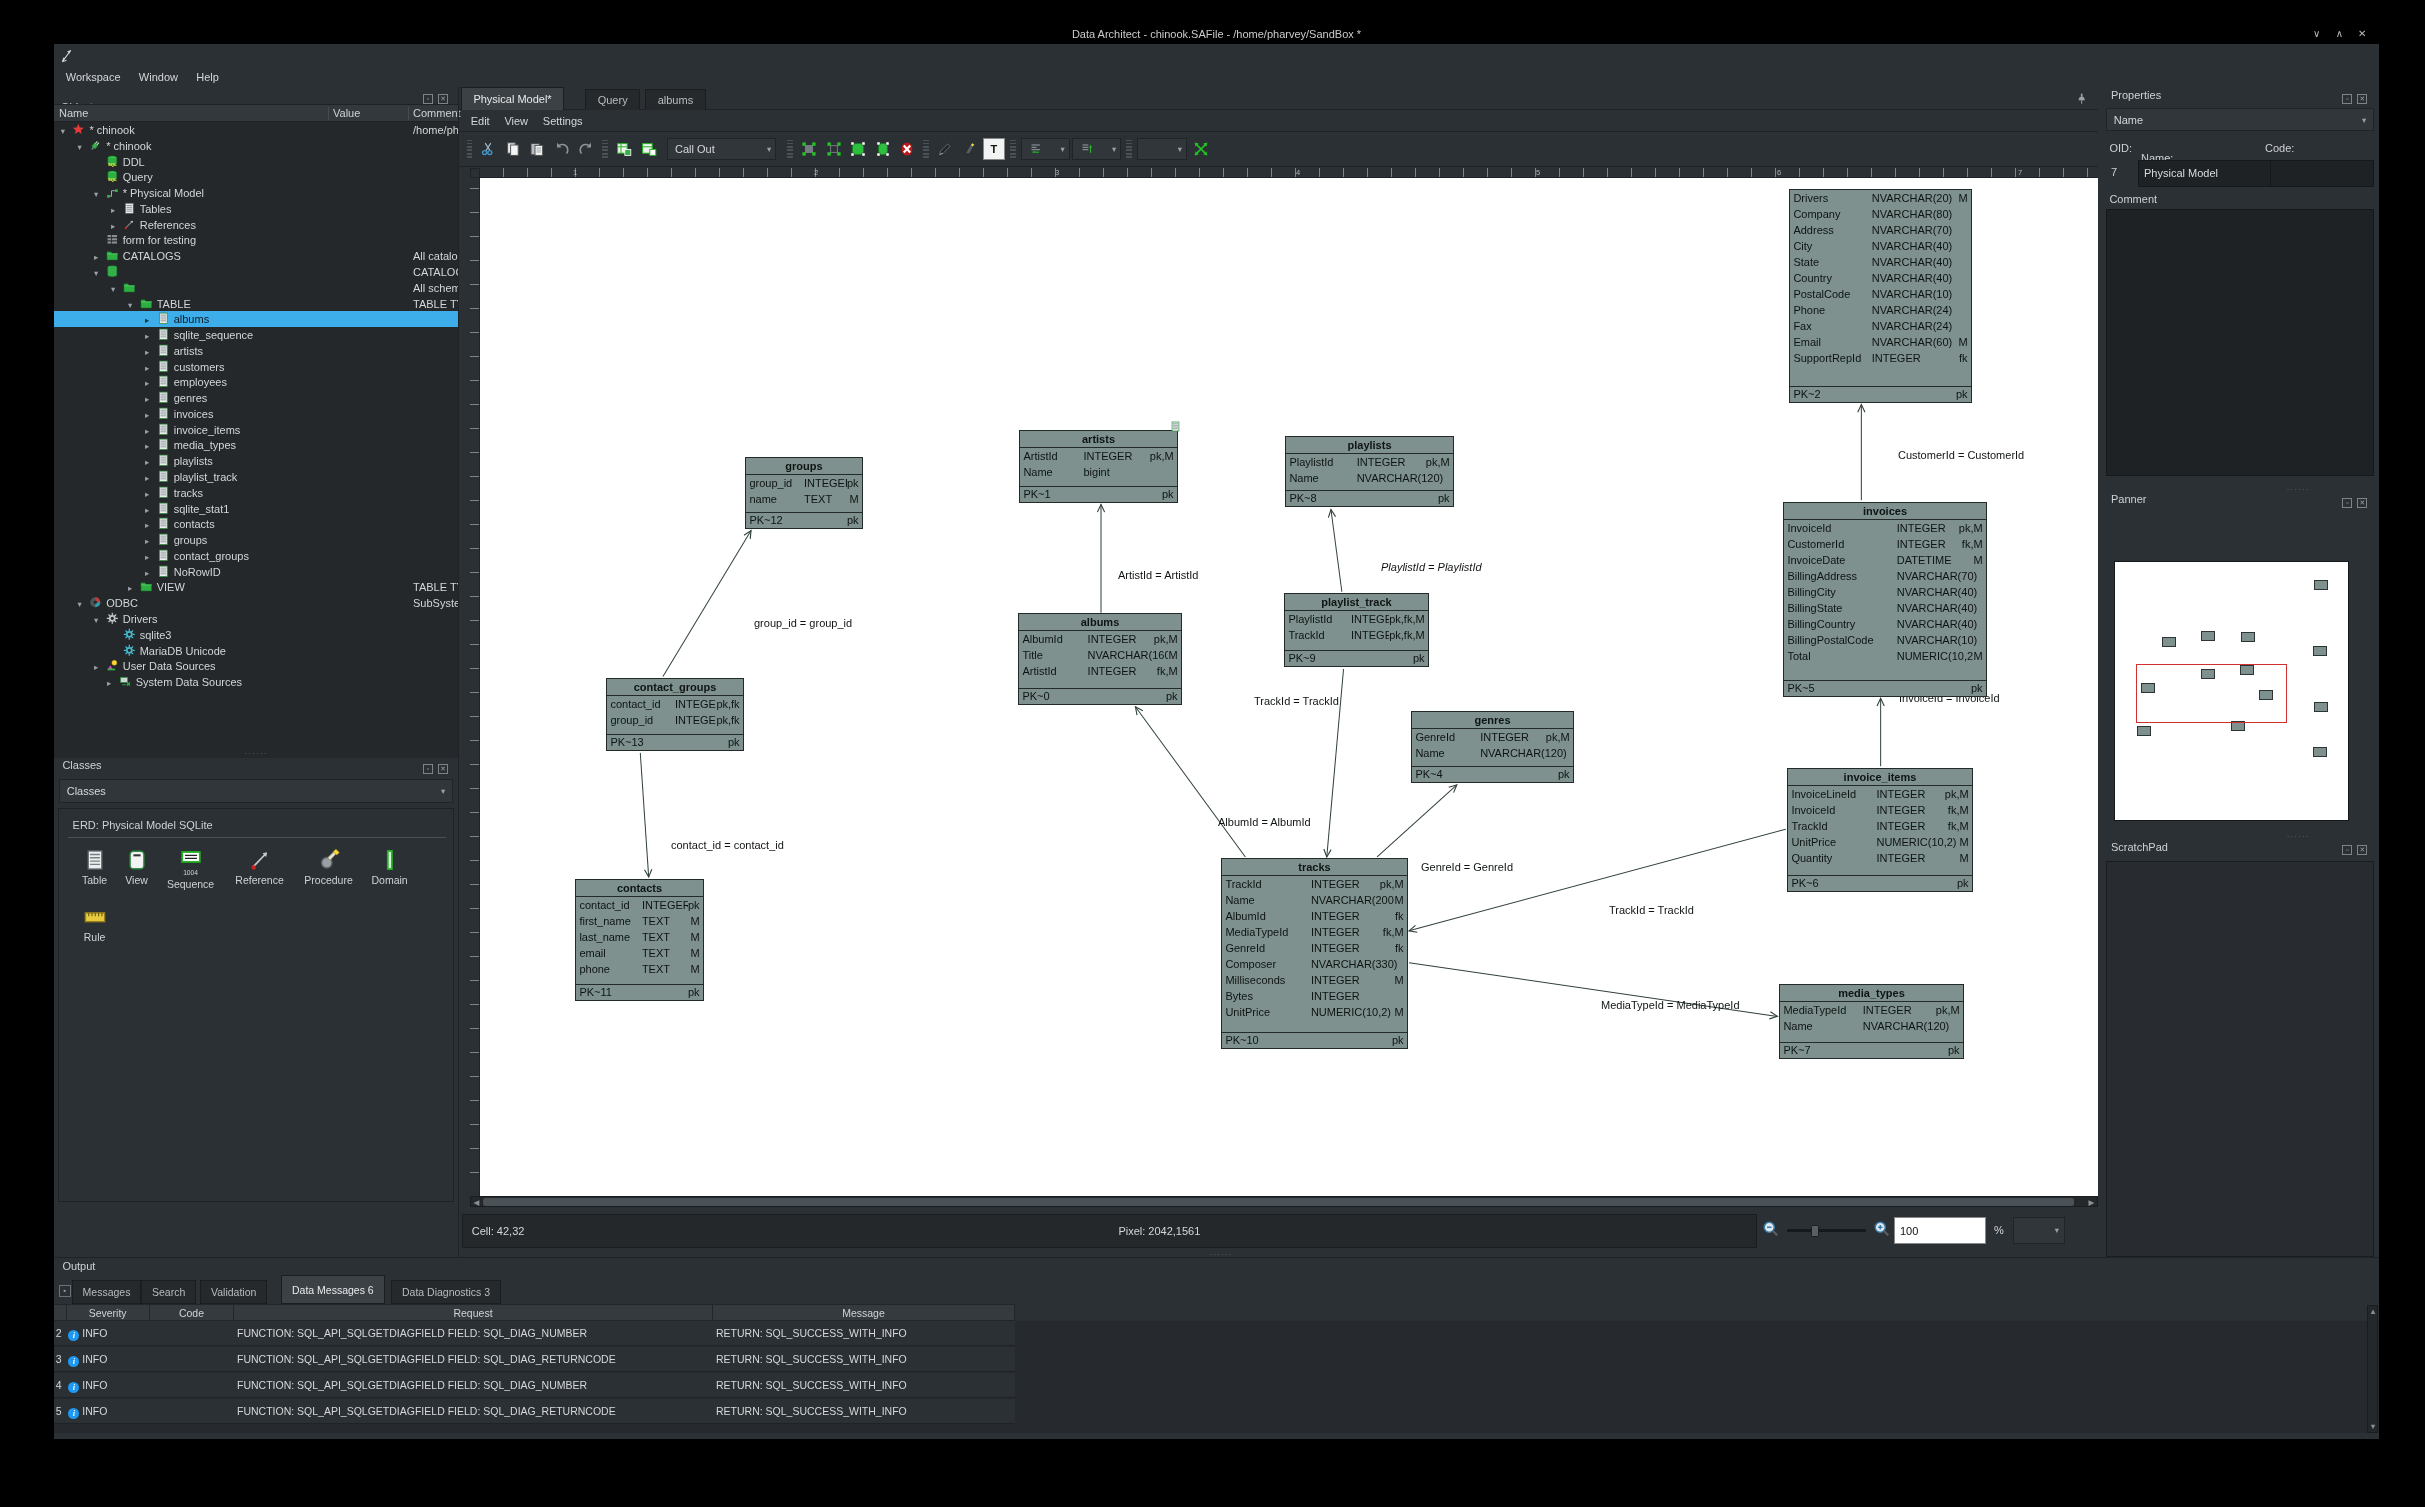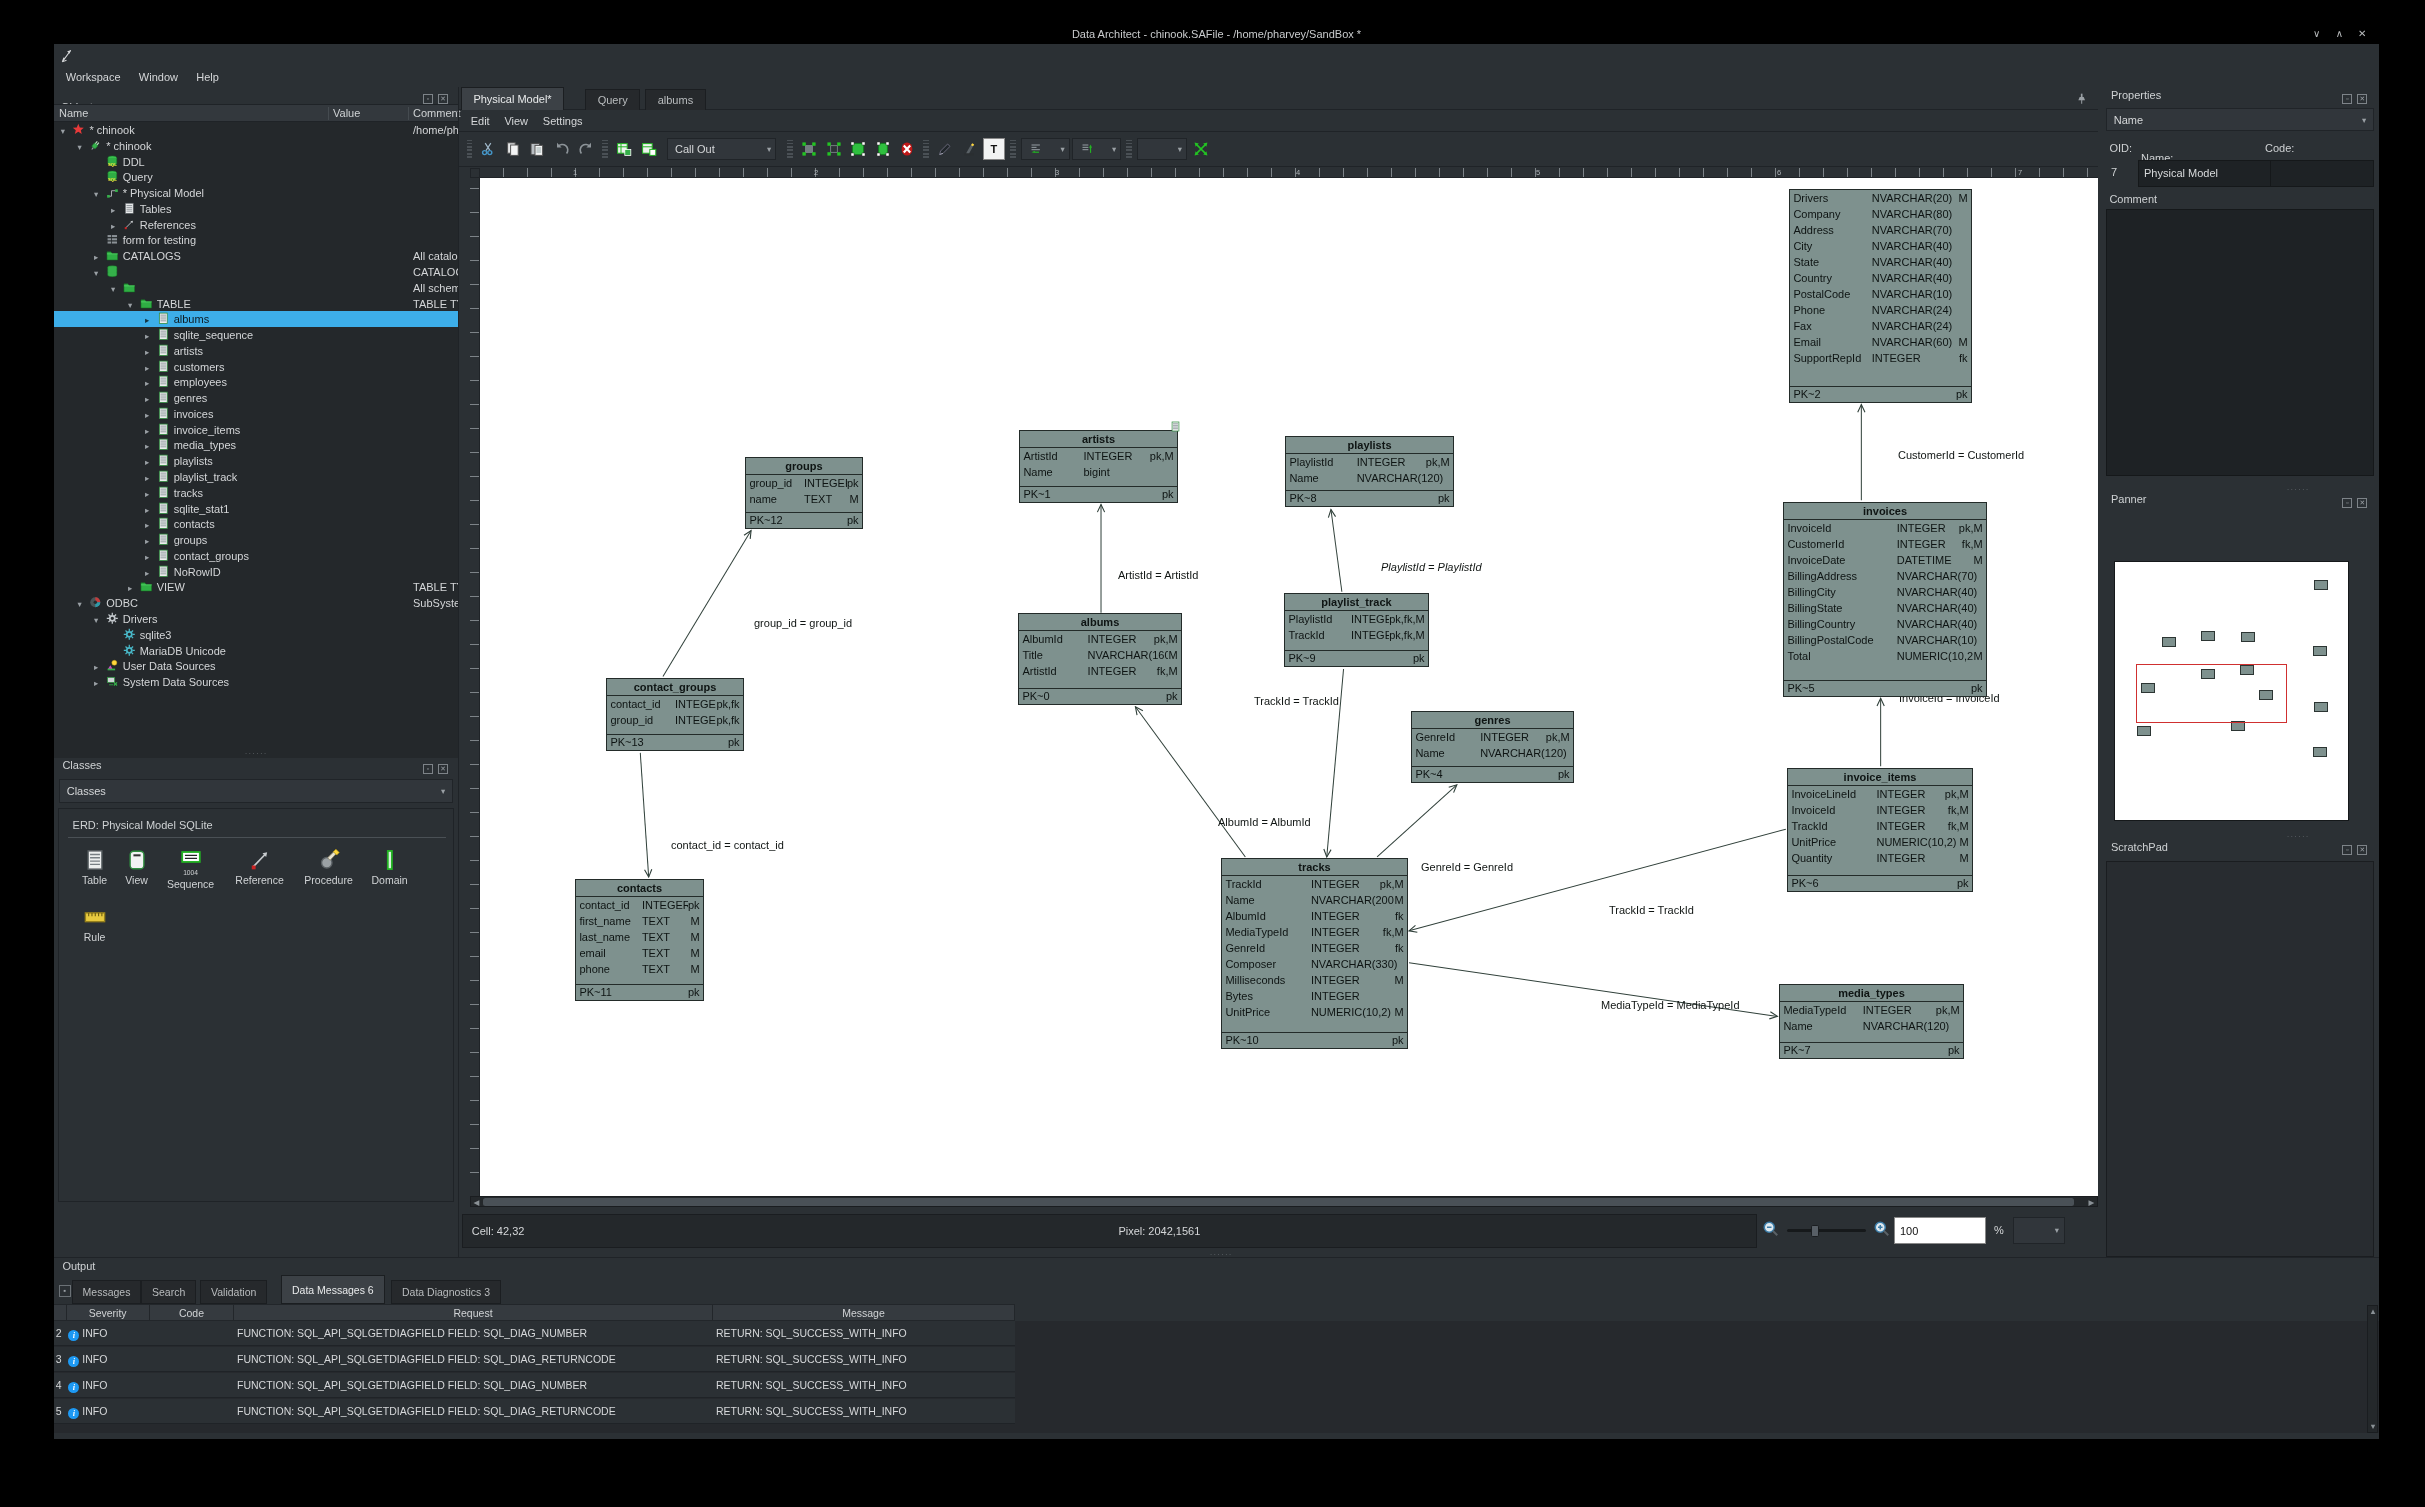--- a/index.html
+++ b/index.html
@@ -311,21 +311,21 @@
             </svg></span><span class="tlb">sqlite3</span></div>
         <div class="trow" style="top: 521px;"><span class="tind" style="width:57px;display:inline-block;"></span><span class="tarr"></span><span class="tic"><svg viewBox="0 0 16 16">
               <circle cx="8" cy="8" r="3.2" fill="none" stroke="#49b8c8" stroke-width="2.2"></circle>
               <path d="M8 1v3M8 12v3M1 8h3M12 8h3M3.2 3.2l2.1 2.1M10.7 10.7l2.1 2.1M12.8 3.2l-2.1 2.1M5.3 10.7l-2.1 2.1" stroke="#49b8c8" stroke-width="1.6"></path>
             </svg></span><span class="tlb">MariaDB Unicode</span></div>
         <div class="trow" style="top: 536px;"><span class="tind" style="width:40px;display:inline-block;"></span><span class="tarr">▸</span><span class="tic"><svg viewBox="0 0 16 16">
               <circle cx="10.6" cy="4.8" r="3.2" fill="#ffd73d" stroke="#b89a10" stroke-width=".6"></circle>
               <path d="M2.4 12.8l3.2-5 2.6 5z" fill="#c84cc0"></path>
               <rect x="2" y="12.2" width="9.6" height="2.2" fill="#35b04a"></rect>
             </svg></span><span class="tlb">User Data Sources</span></div>
-        <div class="trow" style="top: 552px;"><span class="tind" style="width:40px;display:inline-block;"></span><span class="tarr">▸</span><span class="tic"><svg viewBox="0 0 16 16">
+        <div class="trow" style="top: 552px; margin-left: 13px;"><span class="tind" style="width:40px;display:inline-block;"></span><span class="tarr">▸</span><span class="tic"><svg viewBox="0 0 16 16">
               <rect x="2" y="3" width="9" height="6.4" fill="#cfd4d7" stroke="#2f8d3f"></rect>
               <path d="M4 12.4h5" stroke="#2f8d3f" stroke-width="1.4"></path>
               <path d="M10 9.4l4 4" stroke="#35b04a" stroke-width="1.6"></path>
               <path d="M14 9.4l-4 4" stroke="#35b04a" stroke-width="1.6"></path>
             </svg></span><span class="tlb">System Data Sources</span></div>
       </div>
   </div>
 
   <div class="clspanel abs">
     <div class="dots" style="left:191px;top:-8.4px;">......</div>

